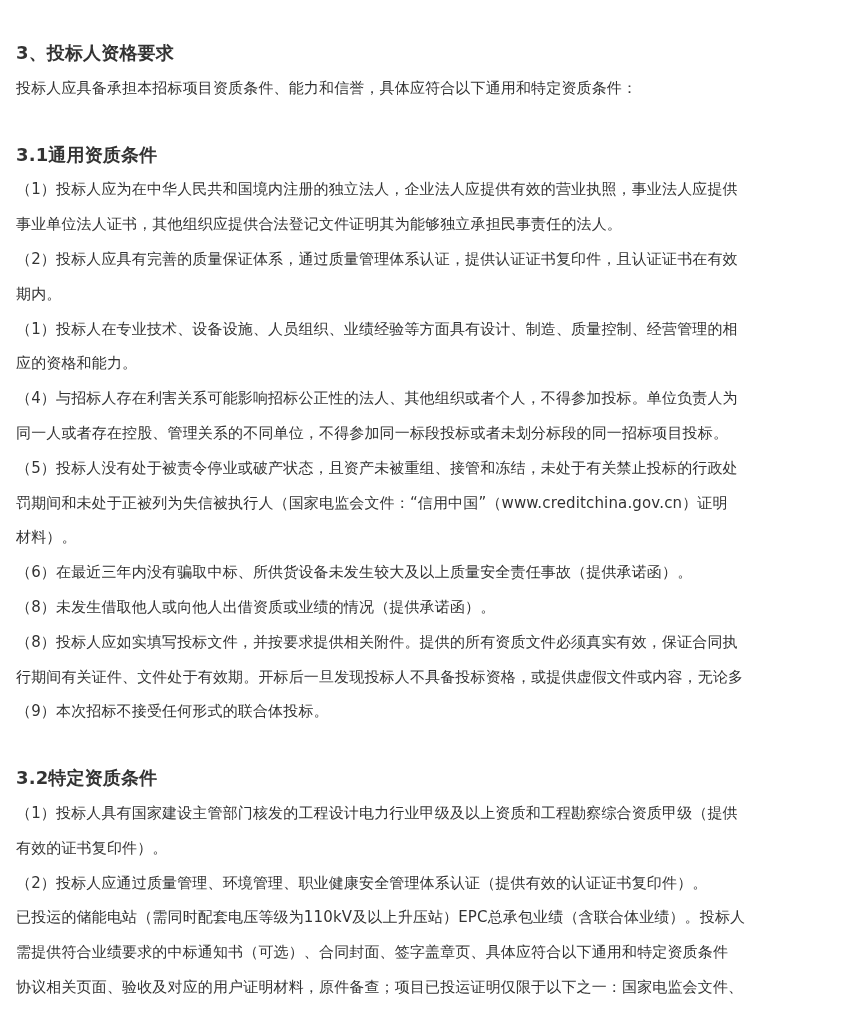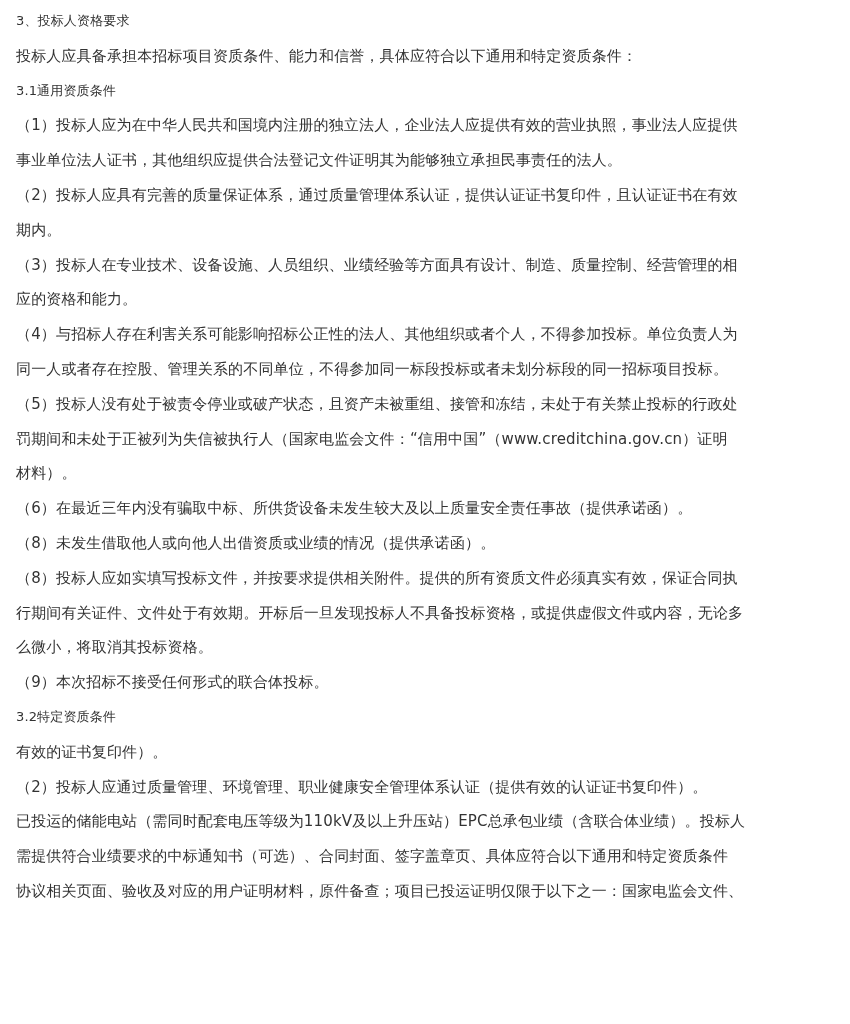--- a/index.html
+++ b/index.html
@@ -7,51 +7,51 @@
     width: 850px; height: 1024px; overflow: hidden;
     font-family: "DejaVu Sans", "Liberation Sans", sans-serif;
     color: #333333;
   }
   .doc { padding: 4px 0 0 16px; width: 826px; }
   .line {
     font-size: 15px; line-height: 34.8px; height: 34.8px;
     white-space: nowrap; overflow: hidden;
     letter-spacing: 0.15px;
   }
-  .heading { font-weight: normal; font-size: 13px; }
+  .heading { font-weight: bold; font-size: 18px; margin-top: 32px; }
 </style>
 </head>
 <body>
 
 <div class="doc">
   <div class="line heading">3、投标人资格要求</div>
   <div class="line">投标人应具备承担本招标项目资质条件、能力和信誉，具体应符合以下通用和特定资质条件：</div>
 
   <div class="line heading">3.1通用资质条件</div>
   <div>
     <div class="line">（1）投标人应为在中华人民共和国境内注册的独立法人，企业法人应提供有效的营业执照，事业法人应提供</div>
     <div class="line">事业单位法人证书，其他组织应提供合法登记文件证明其为能够独立承担民事责任的法人。</div>
     <div class="line">（2）投标人应具有完善的质量保证体系，通过质量管理体系认证，提供认证证书复印件，且认证证书在有效</div>
     <div class="line">期内。</div>
-    <div class="line">（3）投标人在专业技术、设备设施、人员组织、业绩经验等方面具有设计、制造、质量控制、经营管理的相</div>
+    <div class="line">（1）投标人在专业技术、设备设施、人员组织、业绩经验等方面具有设计、制造、质量控制、经营管理的相</div>
     <div class="line">应的资格和能力。</div>
     <div class="line">（4）与招标人存在利害关系可能影响招标公正性的法人、其他组织或者个人，不得参加投标。单位负责人为</div>
     <div class="line">同一人或者存在控股、管理关系的不同单位，不得参加同一标段投标或者未划分标段的同一招标项目投标。</div>
     <div class="line">（5）投标人没有处于被责令停业或破产状态，且资产未被重组、接管和冻结，未处于有关禁止投标的行政处</div>
     <div class="line">罚期间和未处于正被列为失信被执行人（国家电监会文件：“信用中国”（www.creditchina.gov.cn）证明</div>
     <div class="line">材料）。</div>
     <div class="line">（6）在最近三年内没有骗取中标、所供货设备未发生较大及以上质量安全责任事故（提供承诺函）。</div>
     <div class="line">（8）未发生借取他人或向他人出借资质或业绩的情况（提供承诺函）。</div>
     <div class="line">（8）投标人应如实填写投标文件，并按要求提供相关附件。提供的所有资质文件必须真实有效，保证合同执</div>
     <div class="line">行期间有关证件、文件处于有效期。开标后一旦发现投标人不具备投标资格，或提供虚假文件或内容，无论多</div>
-    <div class="line">么微小，将取消其投标资格。</div>
     <div class="line">（9）本次招标不接受任何形式的联合体投标。</div>
   </div>
 
   <div class="line heading">3.2特定资质条件</div>
   <div>
+    <div class="line">（1）投标人具有国家建设主管部门核发的工程设计电力行业甲级及以上资质和工程勘察综合资质甲级（提供</div>
     <div class="line">有效的证书复印件）。</div>
     <div class="line">（2）投标人应通过质量管理、环境管理、职业健康安全管理体系认证（提供有效的认证证书复印件）。</div>
     <div class="line">已投运的储能电站（需同时配套电压等级为110kV及以上升压站）EPC总承包业绩（含联合体业绩）。投标人</div>
     <div class="line">需提供符合业绩要求的中标通知书（可选）、合同封面、签字盖章页、具体应符合以下通用和特定资质条件</div>
     <div class="line">协议相关页面、验收及对应的用户证明材料，原件备查；项目已投运证明仅限于以下之一：国家电监会文件、</div>
   </div>
 </div>
 
 </body></html>

